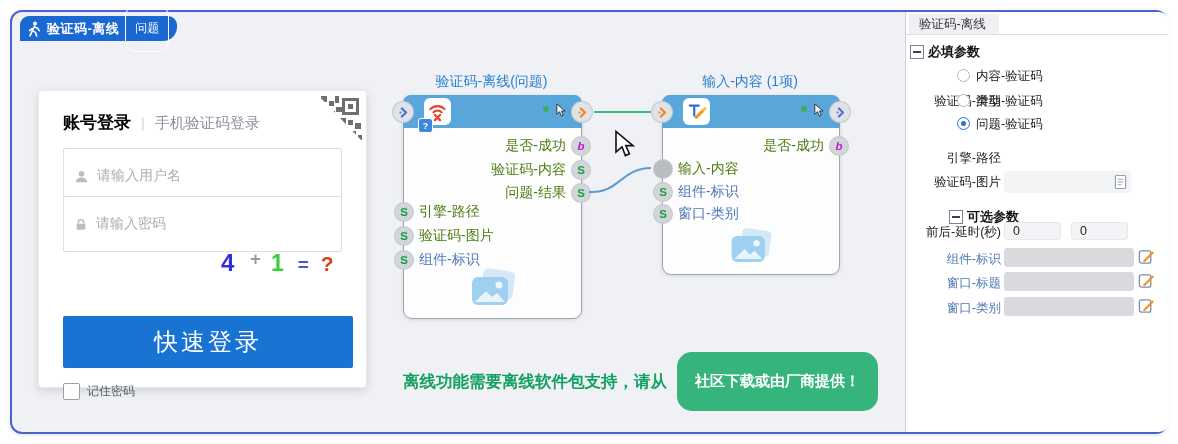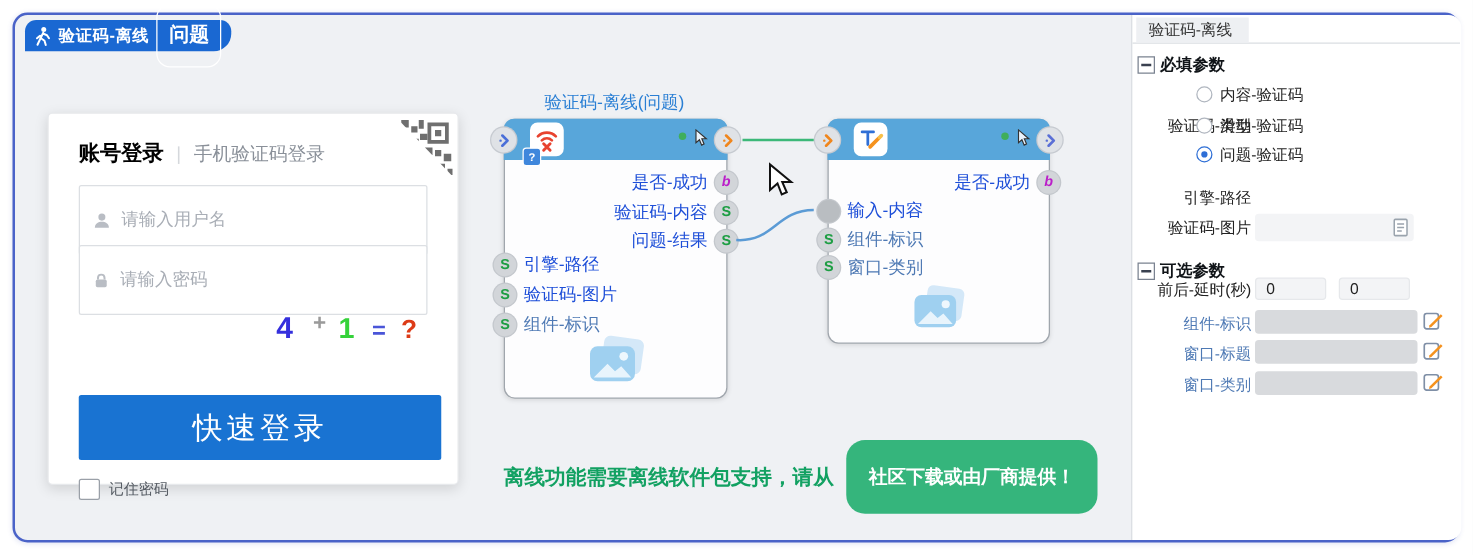--- a/index.html
+++ b/index.html
@@ -8,21 +8,21 @@
   .a{position:absolute;}
 
   
   .frame{left:10px;top:10px;width:1154px;height:420px;border:2px solid #4a63c8;
          border-radius:12px;background:#eff1f4;box-shadow:0 1px 4px rgba(60,80,180,.15);}
 
   
   .flow-tab{left:20px;top:16px;height:25px;background:#1a68d2;border-radius:9px 9px 14px 0;
             display:flex;align-items:center;gap:6px;padding:0 8px 0 7px;z-index:30;color:#fff;}
   .flow-tab .t{font-size:13px;font-weight:bold;letter-spacing:.5px;}
-  .flow-badge{border:1.5px solid #fff;border-radius:11px;padding:14px 9px;font-size:16px;font-weight:bold;}
+  .flow-badge{border:1.5px solid #fff;border-radius:11px;padding:14px 9px;font-size:12px;font-weight:normal;}
 
   
   .card{left:38px;top:90px;width:327px;height:296px;background:#fff;border:1px solid #e7e9ec;
         border-radius:4px;box-shadow:0 3px 10px rgba(0,0,0,.13);z-index:2;}
   .card-title{left:24px;top:20px;display:flex;align-items:baseline;gap:10px;white-space:nowrap;}
   .card-title .main{font-size:17px;font-weight:bold;color:#000000;}
   .card-title .div{color:#d5d8dc;font-size:15px;}
   .card-title .sub{font-size:15px;color:#8a9099;}
   .inp{left:24px;width:279px;height:56px;border:1px solid #dcdfe3;border-radius:2px;background:#fff;
        display:flex;align-items:center;gap:8px;padding:0 10px;box-sizing:border-box;}
@@ -43,21 +43,21 @@
          border-radius:8px 8px 0 0;}
   .tile{position:absolute;left:21px;top:3px;width:27px;height:27px;background:#fff;border-radius:6px;
         display:flex;align-items:center;justify-content:center;}
   .qbadge{position:absolute;left:15px;top:23px;width:13px;height:13px;background:#3f87dc;border:1px solid #fff;
           border-radius:3px;color:#fff;font-size:9px;font-weight:bold;display:flex;align-items:center;justify-content:center;}
   .gdot{position:absolute;width:6px;height:6px;border-radius:50%;background:#3fae5c;right:33px;top:11px;}
   .hcur{position:absolute;right:15px;top:8px;}
   .cport{position:absolute;width:20px;height:20px;border-radius:50%;background:#dfe2e6;top:6px;
          display:flex;align-items:center;justify-content:center;box-shadow:0 0 0 1px #c6cad0;}
   .prow{position:absolute;display:flex;align-items:center;gap:6px;height:18px;white-space:nowrap;}
-  .prow .lbl{font-size:14px;color:#1d4ed8;}
+  .prow .lbl{font-size:14px;color:#4d7c0f;}
   .prow .lbl.blue{color:#4e79b4;}
   .pcirc{width:18px;height:18px;border-radius:50%;background:#d2d5d9;box-shadow:0 0 0 1px #c3c7cc;
          display:flex;align-items:center;justify-content:center;font-size:11.5px;font-weight:bold;flex:0 0 auto;}
   .pcirc.s{color:#1e9e44;}
   .pcirc.b{color:#bb1fc9;font-style:italic;}
   .pcirc.plain{background:#b9bdc1;}
   .imgic{position:absolute;left:50%;transform:translateX(-50%);}
 
   
   .notice{left:403px;top:352px;display:flex;align-items:center;gap:10px;z-index:3;white-space:nowrap;}
@@ -235,20 +235,21 @@
     <span class="imgic" style="bottom:6px;">
       <svg width="54" height="44" viewBox="0 0 54 44">
         <rect x="16" y="2" width="32" height="28" rx="5" fill="#d4e8f8" transform="rotate(8 32 16)"></rect>
         <rect x="6" y="9" width="36" height="28" rx="6" fill="#9fd0f0"></rect>
         <circle cx="33" cy="17" r="3.5" fill="#eef7fd"></circle>
         <path d="M9 34 L20 23 L26 29 L31 25 L39 34 Z" fill="#e8f4fc"></path>
       </svg>
     </span>
   </div>
 
+  <div class="a node-title" style="left:662px;top:73px;width:176px;">输入-内容 (1项)</div>
   <div class="a node" style="left:662px;top:95px;width:176px;height:178px;">
     <div class="nhead">
       <div class="tile">
         <svg width="22" height="22" viewBox="0 0 24 24">
           <path d="M4 5 H14 M9 5 V16" stroke="#2f6fd6" stroke-width="2.4" fill="none" stroke-linecap="round"></path>
           <path d="M11 18 L18.5 10.5" stroke="#f5921e" stroke-width="3.2" stroke-linecap="round"></path>
           <path d="M19.2 9.8 L20.8 8.2" stroke="#f7c04a" stroke-width="3.2" stroke-linecap="round"></path>
         </svg>
       </div>
       <span class="gdot"></span>
@@ -338,21 +339,21 @@
     <div class="finput" style="top:159px;height:22px;">
       <span></span>
       <span class="fic" style="top:3px;">
         <svg width="13" height="16" viewBox="0 0 14 16">
           <rect x="1.5" y="1" width="11" height="14" rx="1" fill="#fff" stroke="#9aa3ad" stroke-width="1.3"></rect>
           <path d="M4 5 H10 M4 8 H10 M4 11 H8" stroke="#9aa3ad" stroke-width="1.2"></path>
         </svg>
       </span>
     </div>
 
-    <div class="sec" style="top:196px;">
+    <div class="sec" style="top:196px;margin-left:39px;">
       <span class="colbox"></span>
       <span>可选参数</span>
     </div>
 
     <span class="flabel" style="left:0;top:212px;">前后-延时(秒)</span>
     <div class="dinput" style="left:98px;top:210px;width:57px;">0</div>
     <div class="dinput" style="left:165px;top:210px;width:57px;">0</div>
 
     <span class="flabel blue" style="left:0;top:239px;">组件-标识</span>
     <div class="ginput" style="top:236px;"></div>

